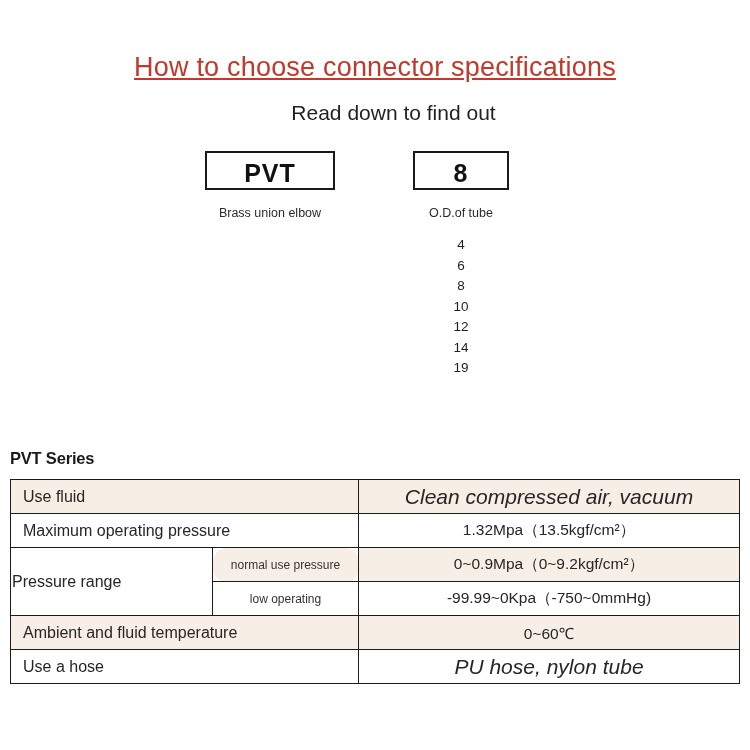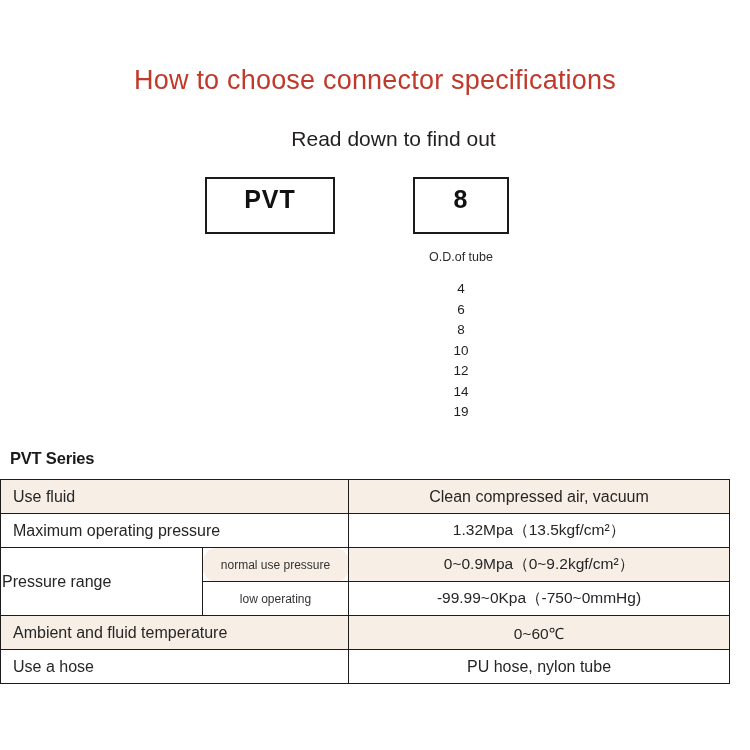--- a/index.html
+++ b/index.html
@@ -20,21 +20,22 @@
   .header-block {
     padding-top: 50px;
     text-align: center;
   }
   .main-title {
     color: #c0392b;
     font-size: 27px;
     font-weight: 400;
     line-height: 34px;
     letter-spacing: 0.2px;
-    margin: 13px;
+    margin: 0;
+    text-decoration: underline;
   }
   .sub-title {
     color: #231f20;
     font-size: 21px;
     font-weight: 400;
     line-height: 26px;
     margin: 0;
     padding-top: 16px;
     padding-left: 37px;
   }
@@ -48,21 +49,21 @@
   .code-col {
     position: absolute;
     text-align: center;
   }
   .code-col.pvt  { left: 205px; width: 130px; top: 0; }
   .code-col.size { left: 413px; width: 96px;  top: 0; }
 
   .code-box {
     border: 2px solid #1a1a1a;
     background: #ffffff;
-    height: 57px;
+    height: 39px;
     line-height: 41px;
     font-size: 25px;
     font-weight: bold;
     letter-spacing: 1px;
     color: #111111;
     box-sizing: border-box;
   }
   .code-caption {
     font-size: 12.5px;
     color: #2b2b2b;
@@ -84,21 +85,21 @@
     top: 449px;
     font-size: 16.5px;
     font-weight: bold;
     color: #1a1a1a;
     letter-spacing: -0.2px;
   }
 
   
   .spec-table {
     position: absolute;
-    left: 0;
+    left: 10px;
     top: 479px;
     width: 674px;
     border-collapse: collapse;
     table-layout: fixed;
   }
   .spec-table td {
     border: 1px solid #1c1c1c;
     background: #ffffff;
     font-size: 16px;
     color: #262626;
@@ -115,21 +116,21 @@
     text-align: center;
     font-size: 12px;
     color: #333333;
     padding: 0 6px;
     border-radius: 14px;
   }
   .spec-table td.value {
     text-align: center;
     font-size: 15.5px;
   }
-  .spec-table td.value.big { font-size: 16px; }
+  .spec-table td.value.big { font-size: 21px; font-style: italic; }
   .spec-table td.rowspan-label {
     text-align: left;
     padding-left: 1px;
     vertical-align: middle;
   }
   .col-label  { width: 202px; }
   .col-sub    { width: 146px; }
   .col-value  { width: 381px; }
 </style>
 </head>
@@ -137,20 +138,21 @@
 
 <div class="header-block">
   <h1 class="main-title">How to choose connector specifications</h1>
   <h2 class="sub-title">Read down to find out</h2>
 </div>
 
 <div class="code-area">
 
   <div class="code-col pvt">
     <div class="code-box">PVT</div>
+    <div class="code-caption">Brass union elbow</div>
   </div>
 
   <div class="code-col size">
     <div class="code-box">8</div>
     <div class="code-caption">O.D.of tube</div>
     <div class="size-list">
       <div>4</div>
       <div>6</div>
       <div>8</div>
       <div>10</div>

